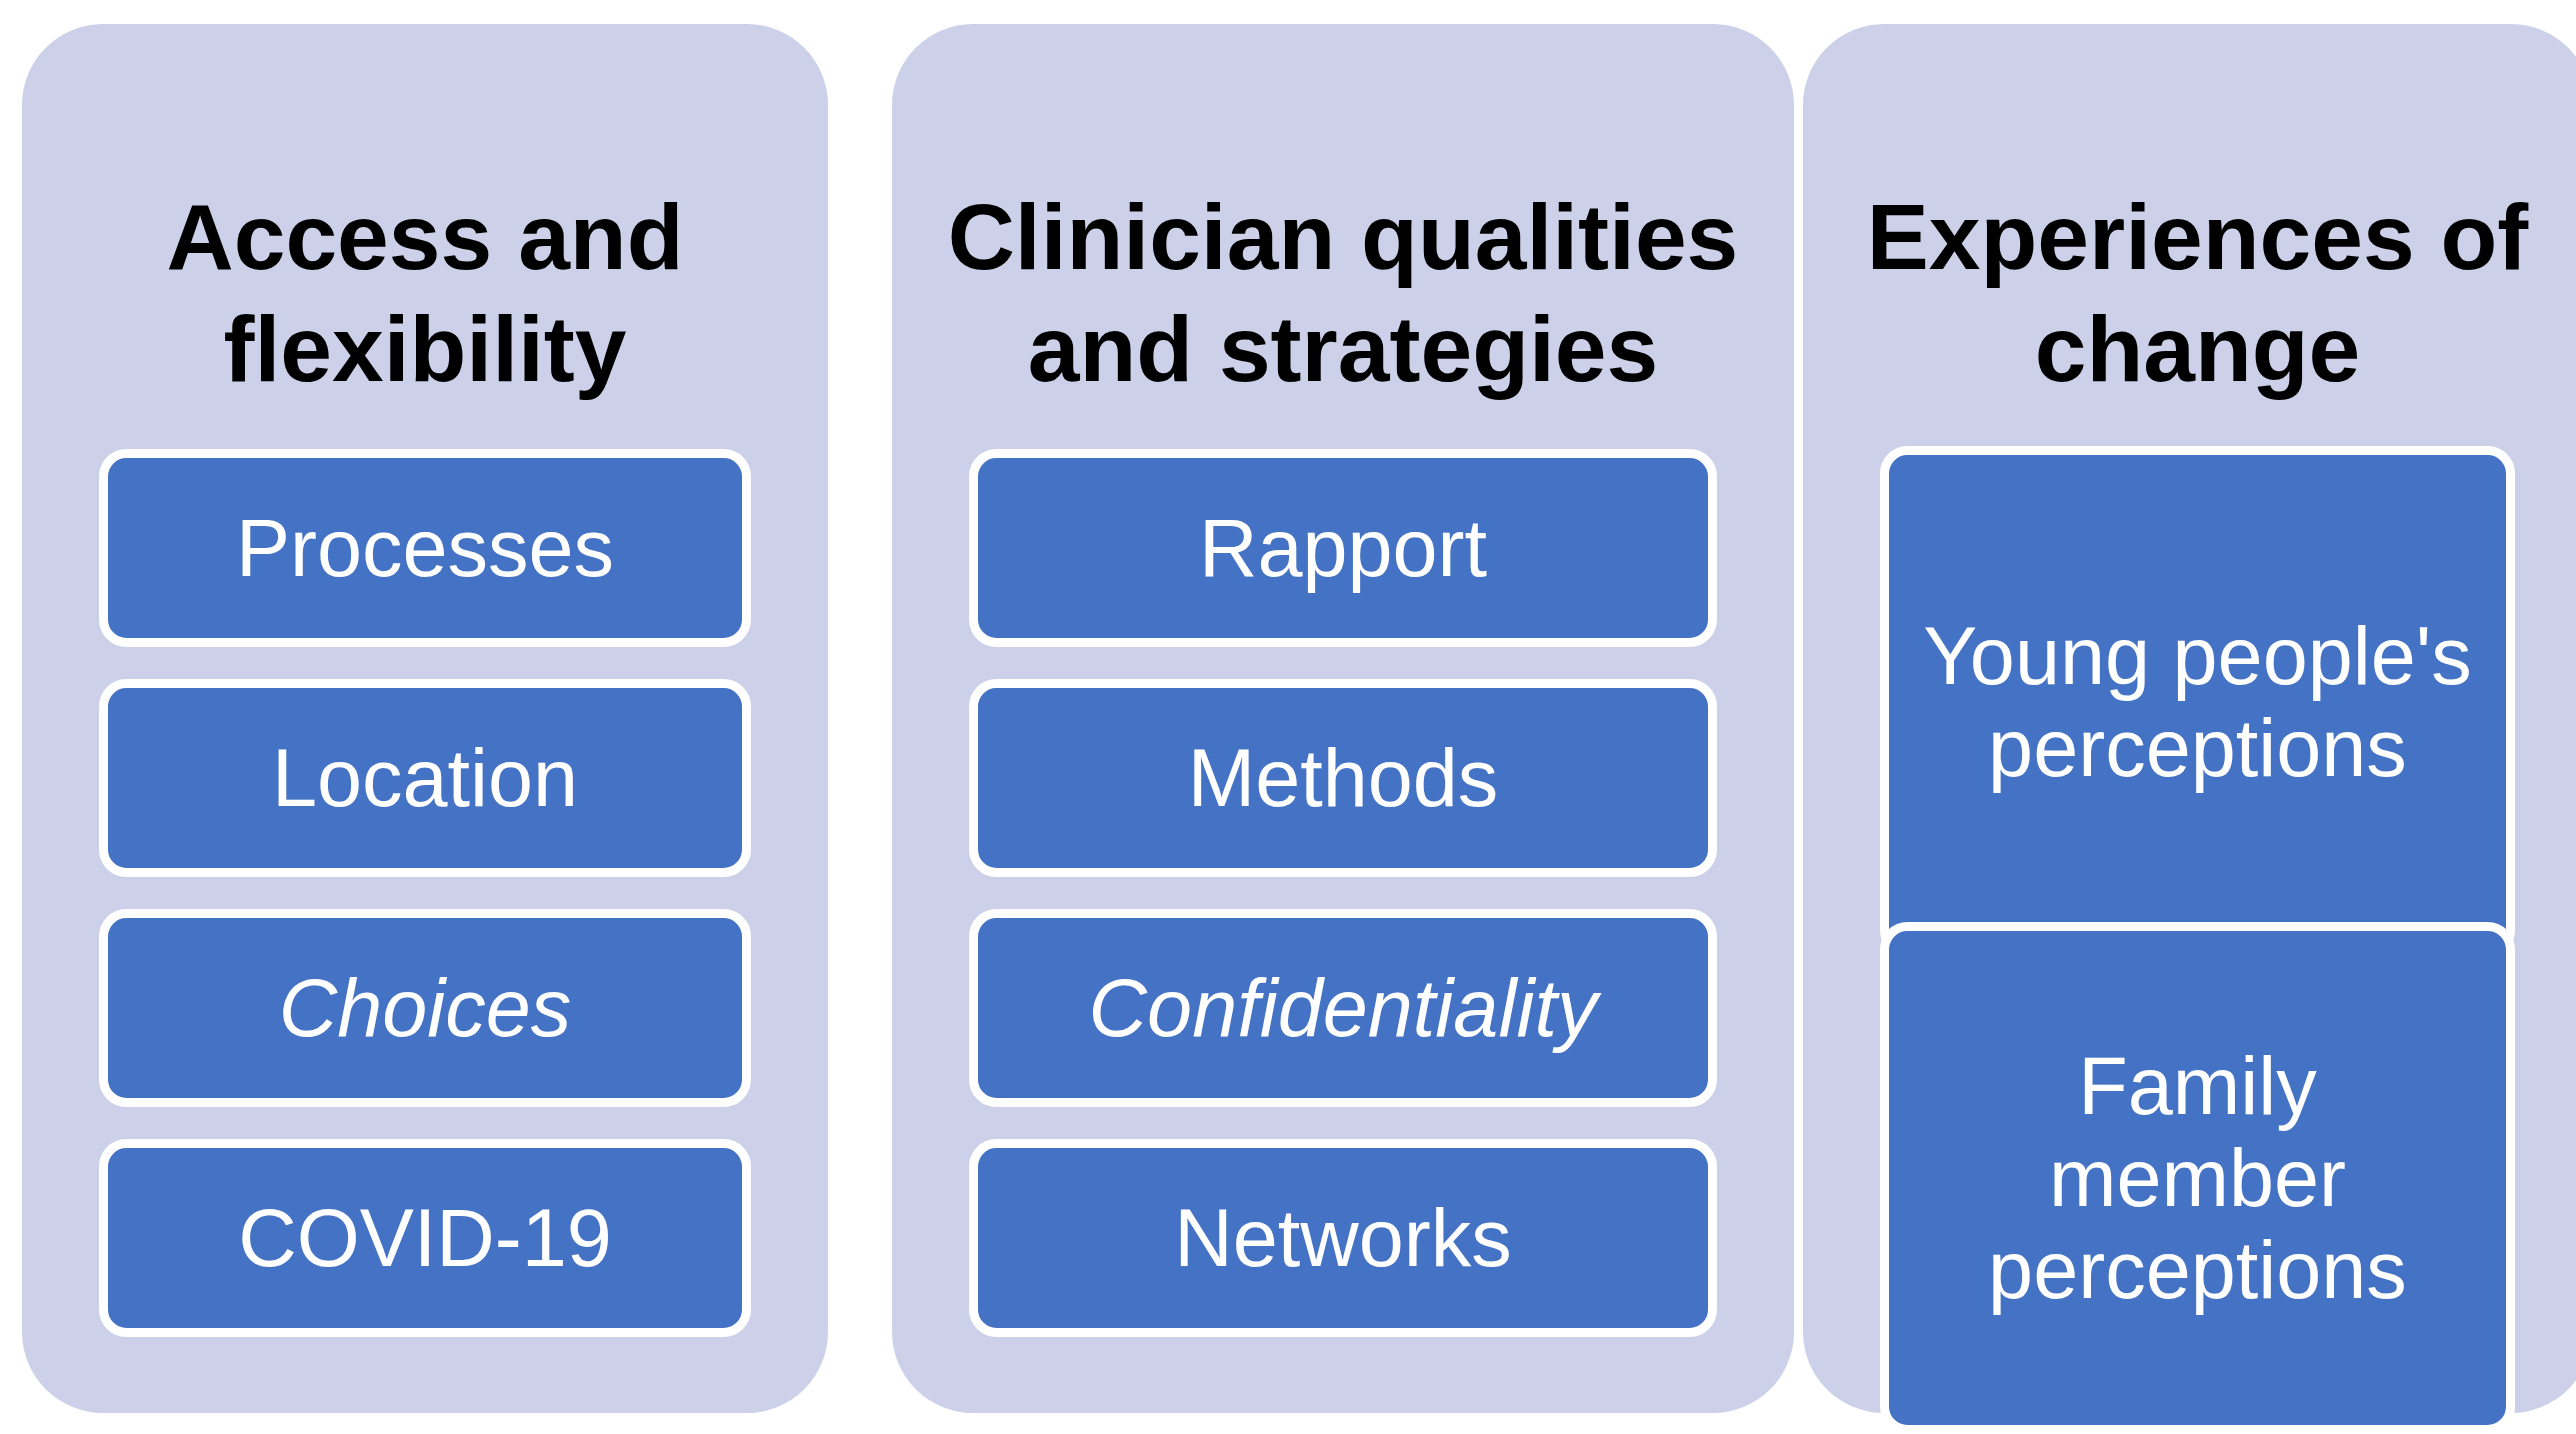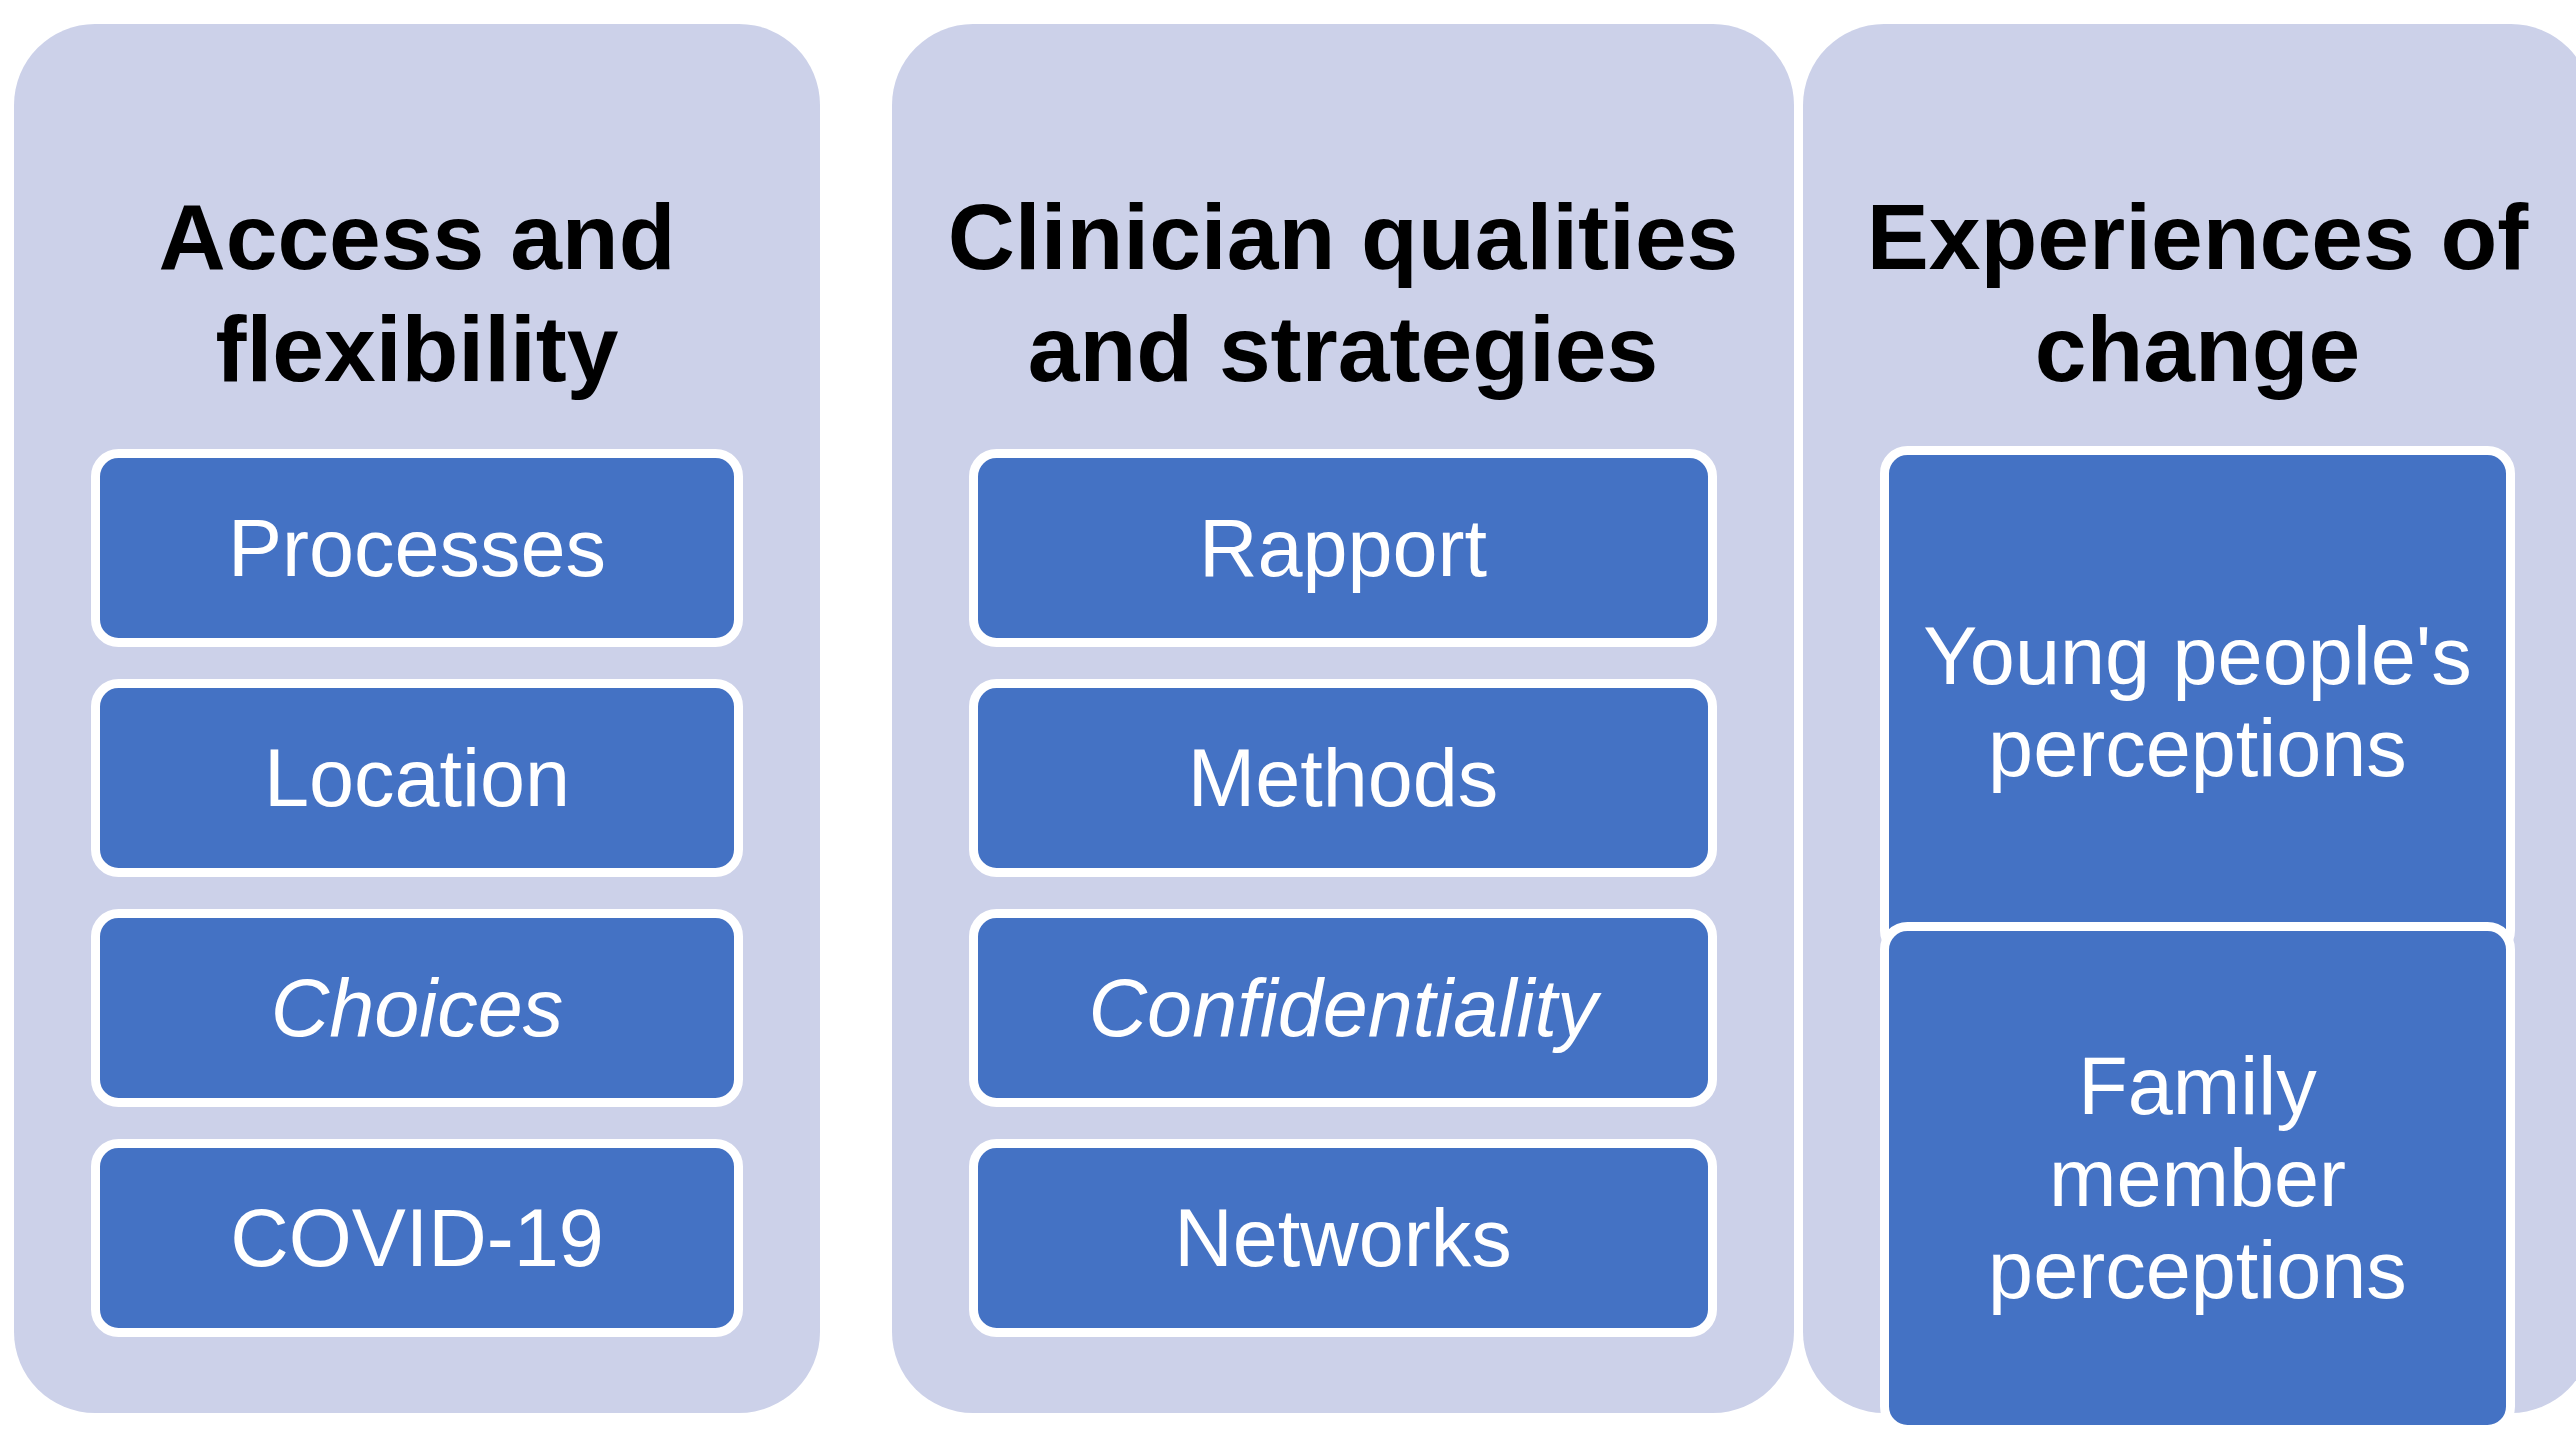--- a/index.html
+++ b/index.html
@@ -15,21 +15,21 @@
     background: var(--page_bg, #FFFFFF);
     overflow: hidden;
   }
   .panel {
     position: absolute;
     top: 24px;
     height: 1389px;
     background: var(--panel_bg, #CCD1E9);
     border-radius: 81px;
   }
-  .panel-1 { left: 14px;   width: 806px;  }
+  .panel-1 { left: 22px;   width: 806px;  }
   .panel-2 { left: 892px; width: 902px; }
   .panel-3 { left: 1768px; width: 789px; margin-left: 35px;  }
 
   .panel-title {
     position: absolute;
     top: 81px;
     left: 16px;
     right: 16px;
     text-align: center;
     color: var(--title_text, #000000);

